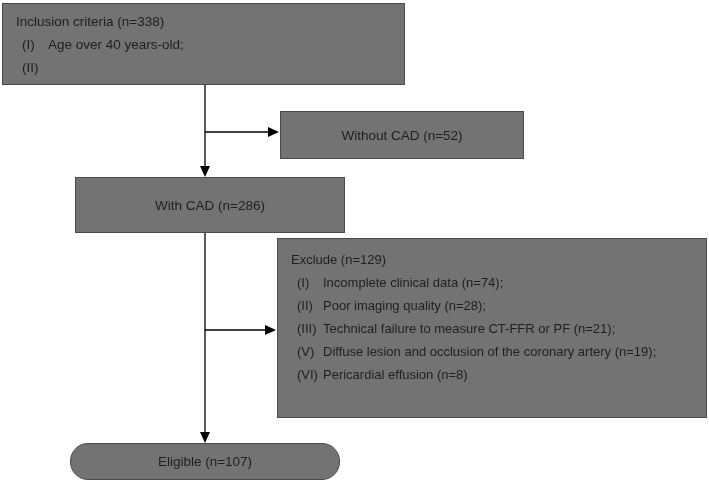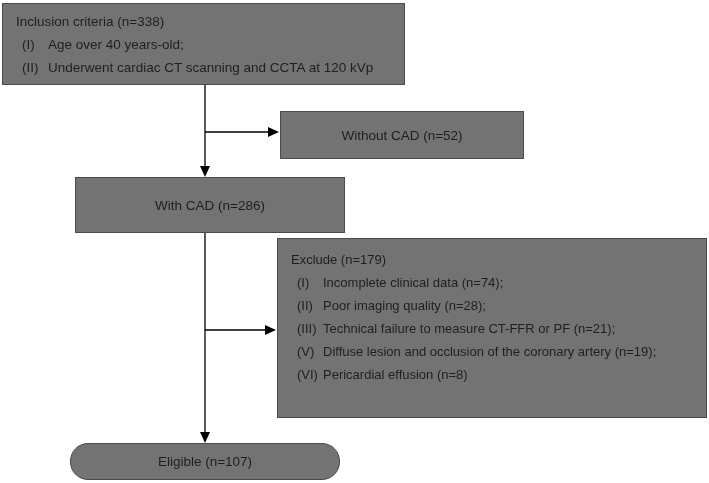--- a/index.html
+++ b/index.html
@@ -56,34 +56,33 @@
   </svg>
 
   <div id="inclusion-box" class="box list-box">
     <div class="box-title">Inclusion criteria (n=338)</div>
     <div class="crit-item">
       <span class="numeral">(I)</span>
       <span class="item-text">Age over 40 years-old;</span>
     </div>
     <div class="crit-item">
       <span class="numeral">(II)</span>
-      <span class="item-text">Underwent cardiac CT scanning and CCTA at 120 kVp</span>
     </div>
   </div>
 
   <div id="without-cad-box" class="box center-box">
     <span>Without CAD (n=52)</span>
   </div>
 
   <div id="with-cad-box" class="box center-box">
     <span>With CAD (n=286)</span>
   </div>
 
   <div id="exclude-box" class="box list-box">
-    <div class="box-title">Exclude (n=179)</div>
+    <div class="box-title">Exclude (n=129)</div>
     <div class="crit-item">
       <span class="numeral">(I)</span>
       <span class="item-text">Incomplete clinical data (n=74);</span>
     </div>
     <div class="crit-item">
       <span class="numeral">(II)</span>
       <span class="item-text">Poor imaging quality (n=28);</span>
     </div>
     <div class="crit-item">
       <span class="numeral">(III)</span>

